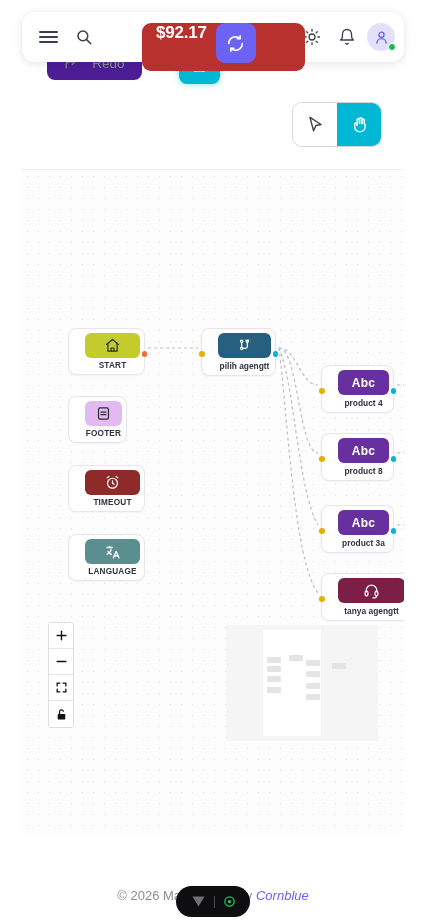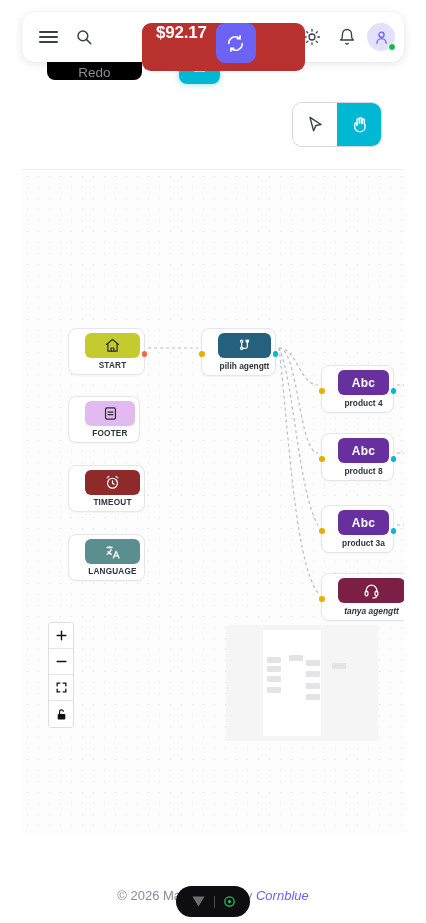--- a/index.html
+++ b/index.html
@@ -108,28 +108,27 @@
     top: 0; left: 22px;
     width: 382px; height: 170px;
     background: #fff;
     border-bottom: 1px solid #eceef2;
     z-index: 5;
   }
   .redo-btn {
     position: absolute;
     left: 25px; top: 46px;
     width: 95px; height: 34px;
-    background: #000000;
+    background: #4c1d95;
     border-radius: 8px;
     display: flex; align-items: center; justify-content: center;
     gap: 15px;
     color: #8b8e95;
     font-size: 13.5px;
     cursor: pointer;
-    flex-direction: column;
   }
   .teal-btn {
     position: absolute;
     left: 157px; top: 45px;
     width: 41px; height: 39px;
     background: #00b8d4;
     border-radius: 8px;
     display: flex; align-items: center; justify-content: center;
     cursor: pointer;
     box-shadow: 0 0 7px rgba(0,184,212,0.45);
@@ -423,21 +422,21 @@
           <div class="node-head" style="background: rgb(195, 204, 44); height: 25px;">
             <svg width="17" height="17" viewBox="0 0 24 24" fill="none" stroke="#2a2d34" stroke-width="1.7" stroke-linecap="round" stroke-linejoin="round">
               <path d="M3.5 10.5L12 3.5l8.5 7"></path>
               <path d="M5.5 9.5V20h13V9.5"></path>
               <path d="M10 20v-4.5h4V20"></path>
             </svg>
           </div>
           <div class="node-label">START</div>
           <span class="handle out" style="background: rgb(239, 108, 58);"></span>
         </div>
-        <div class="node" style="left: 46px; top: 225px; width: 72px;">
+        <div class="node" style="left: 46px; top: 225px; width: 59px;">
           <div class="node-head" style="background: rgb(227, 186, 240); height: 25px;">
             <svg width="17" height="17" viewBox="0 0 24 24" fill="none" stroke="#2a2d34" stroke-width="1.7" stroke-linecap="round" stroke-linejoin="round">
               <rect x="5" y="4" width="14" height="16" rx="2"></rect>
               <line x1="8.5" y1="10" x2="15.5" y2="10"></line>
               <line x1="8.5" y1="13.5" x2="15.5" y2="13.5"></line>
             </svg>
           </div>
           <div class="node-label">FOOTER</div>
         </div>
         <div class="node" style="left: 46px; top: 294px; width: 77px;">
@@ -496,21 +495,21 @@
           <span class="handle in" style="background: rgb(226, 176, 7);"></span>
         </div>
         <div class="node" style="left: 299px; top: 334px; width: 73px;">
           <div class="node-head" style="background: rgb(104, 47, 158); height: 25px;">
             <span class="abc-text">Abc</span>
           </div>
           <div class="node-label lower">product 3a</div>
           <span class="handle out" style="background: rgb(0, 184, 212);"></span>
           <span class="handle in" style="background: rgb(226, 176, 7);"></span>
         </div>
-        <div class="node" style="left: 299px; top: 402px; width: 89px; font-style: italic;">
+        <div class="node" style="left: 299px; top: 402px; width: 89px;">
           <div class="node-head" style="background: rgb(123, 31, 71); height: 25px;">
             <svg width="17" height="17" viewBox="0 0 24 24" fill="none" stroke="#ffffff" stroke-width="1.7" stroke-linecap="round" stroke-linejoin="round">
               <path d="M4.5 14v-2a7.5 7.5 0 0 1 15 0v2"></path>
               <rect x="3" y="13" width="4" height="6.5" rx="1.8"></rect>
               <rect x="17" y="13" width="4" height="6.5" rx="1.8"></rect>
               <path d="M19 19.5v.5a2.5 2.5 0 0 1-2.5 2.5H14"></path>
             </svg>
           </div>
           <div class="node-label lower">tanya agengtt</div>
           <span class="handle in" style="background: rgb(226, 176, 7);"></span>

